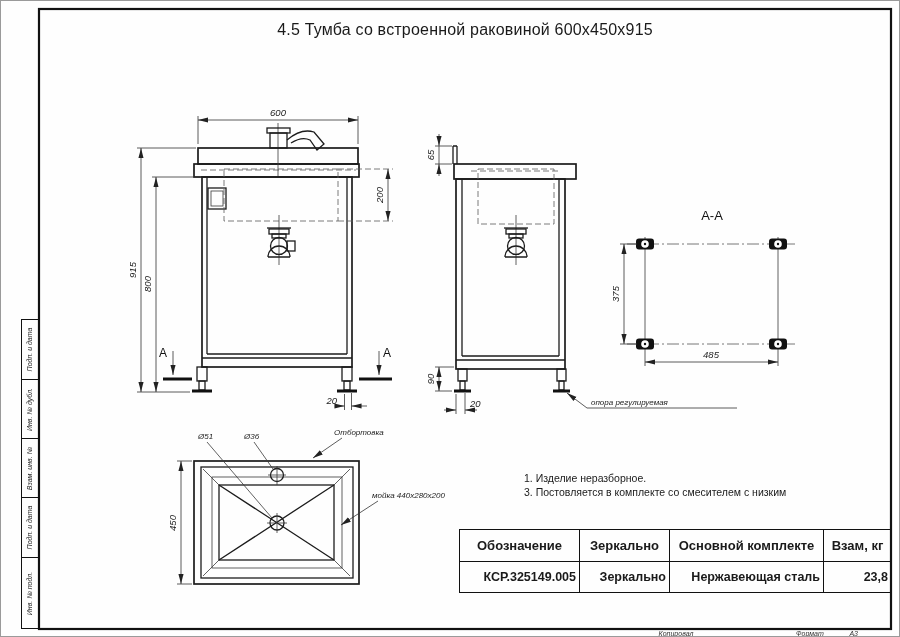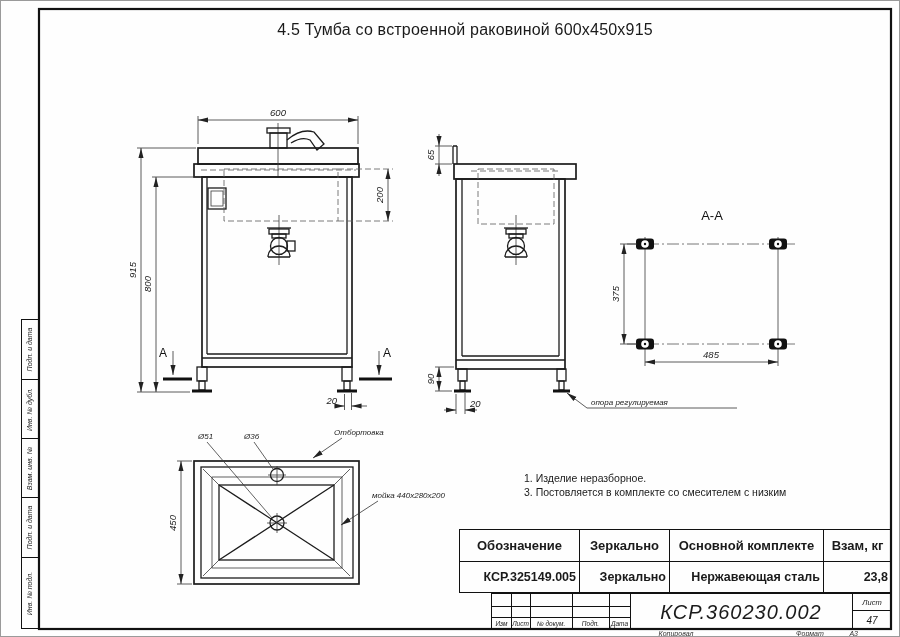--- a/index.html
+++ b/index.html
@@ -295,39 +295,20 @@
     </tr>
     <tr class="row">
       <td>КСР.325149.005</td>
       <td>Зеркально</td>
       <td>Нержавеющая сталь</td>
       <td>23,8</td>
     </tr>
   </tbody>
     </table>
 
-  <div class="tblock">
-    <div class="vl" style="left:19px"></div>
-    <div class="vl" style="left:38px"></div>
-    <div class="vl" style="left:80px"></div>
-    <div class="vl" style="left:117px"></div>
-    <div class="vl" style="left:138px"></div>
-    <div class="vl" style="left:360px"></div>
-    <div class="hl" style="left:0;width:138px;top:12px"></div>
-    <div class="hl" style="left:0;width:138px;top:23px"></div>
-    <div class="hl" style="left:360px;width:40px;top:16px"></div>
-    <div class="tb-lab" style="left:0;width:19px">Изм</div>
-    <div class="tb-lab" style="left:19px;width:19px">Лист</div>
-    <div class="tb-lab" style="left:38px;width:42px">№ докум.</div>
-    <div class="tb-lab" style="left:80px;width:37px">Подп.</div>
-    <div class="tb-lab" style="left:117px;width:21px">Дата</div>
-    <div class="tb-doc">КСР.360230.002</div>
-    <div class="tb-sheetlab">Лист</div>
-    <div class="tb-sheetnum">47</div>
-  </div>
 
   <div class="under-lab" style="left:620px;top:629px;width:110px;text-align:center">Копировал</div>
   <div class="under-lab" style="left:795px;top:629px;width:62px;display:flex;justify-content:space-between">
     <span>Формат</span>
     <span>А3</span>
   </div>
 
   <div class="marginbox">
     <div class="vcell" style="height:59px">
         <span>Подп. и дата</span>

